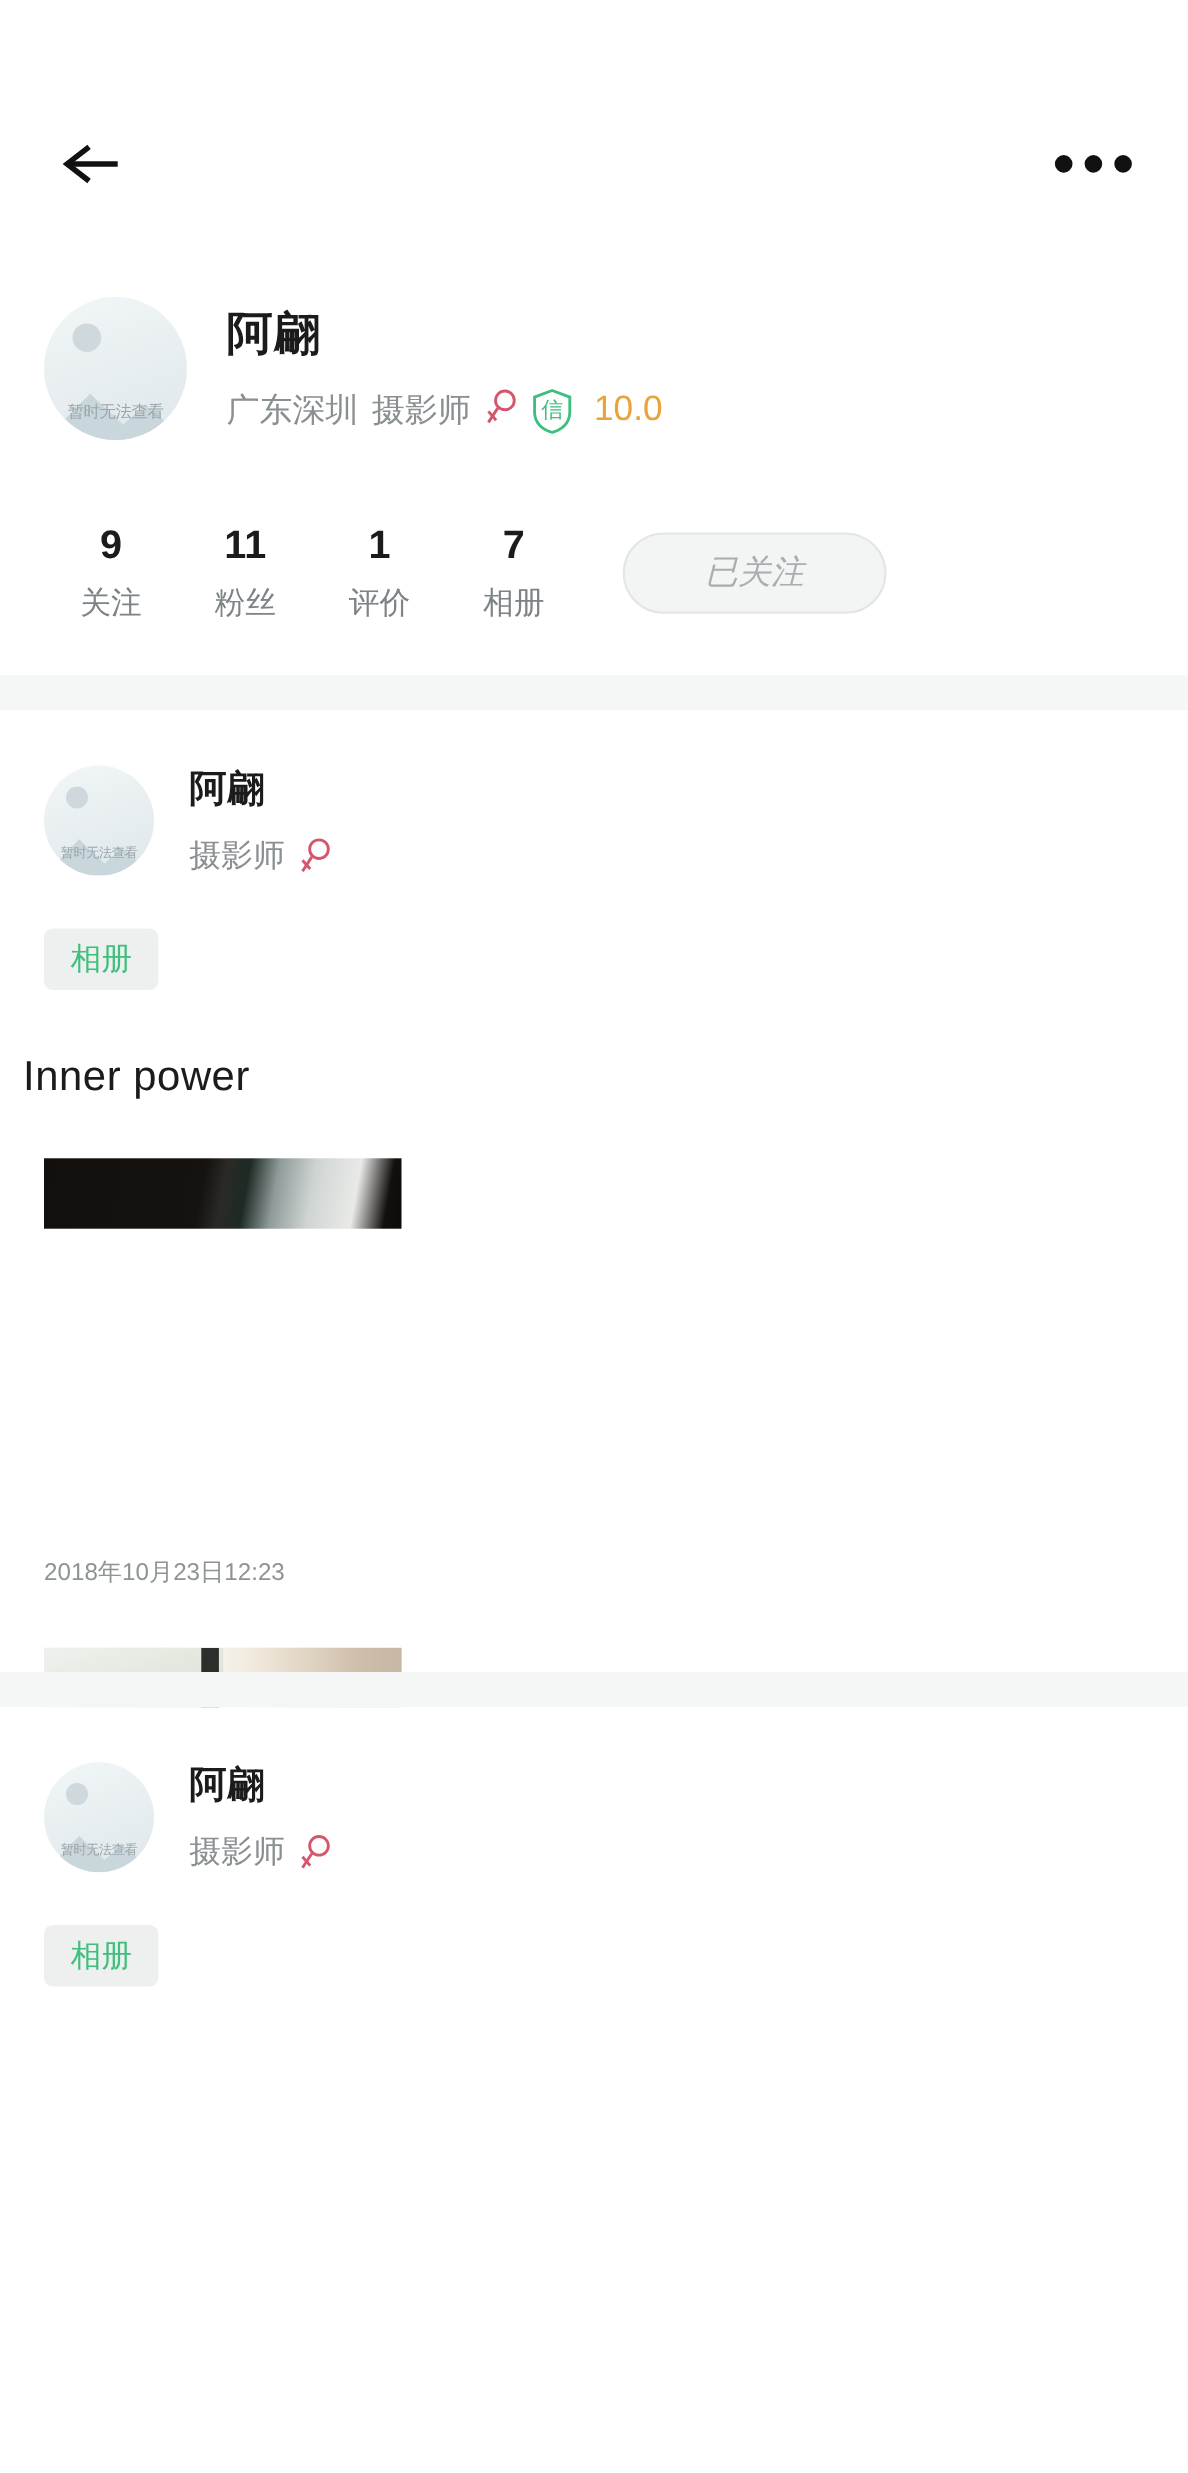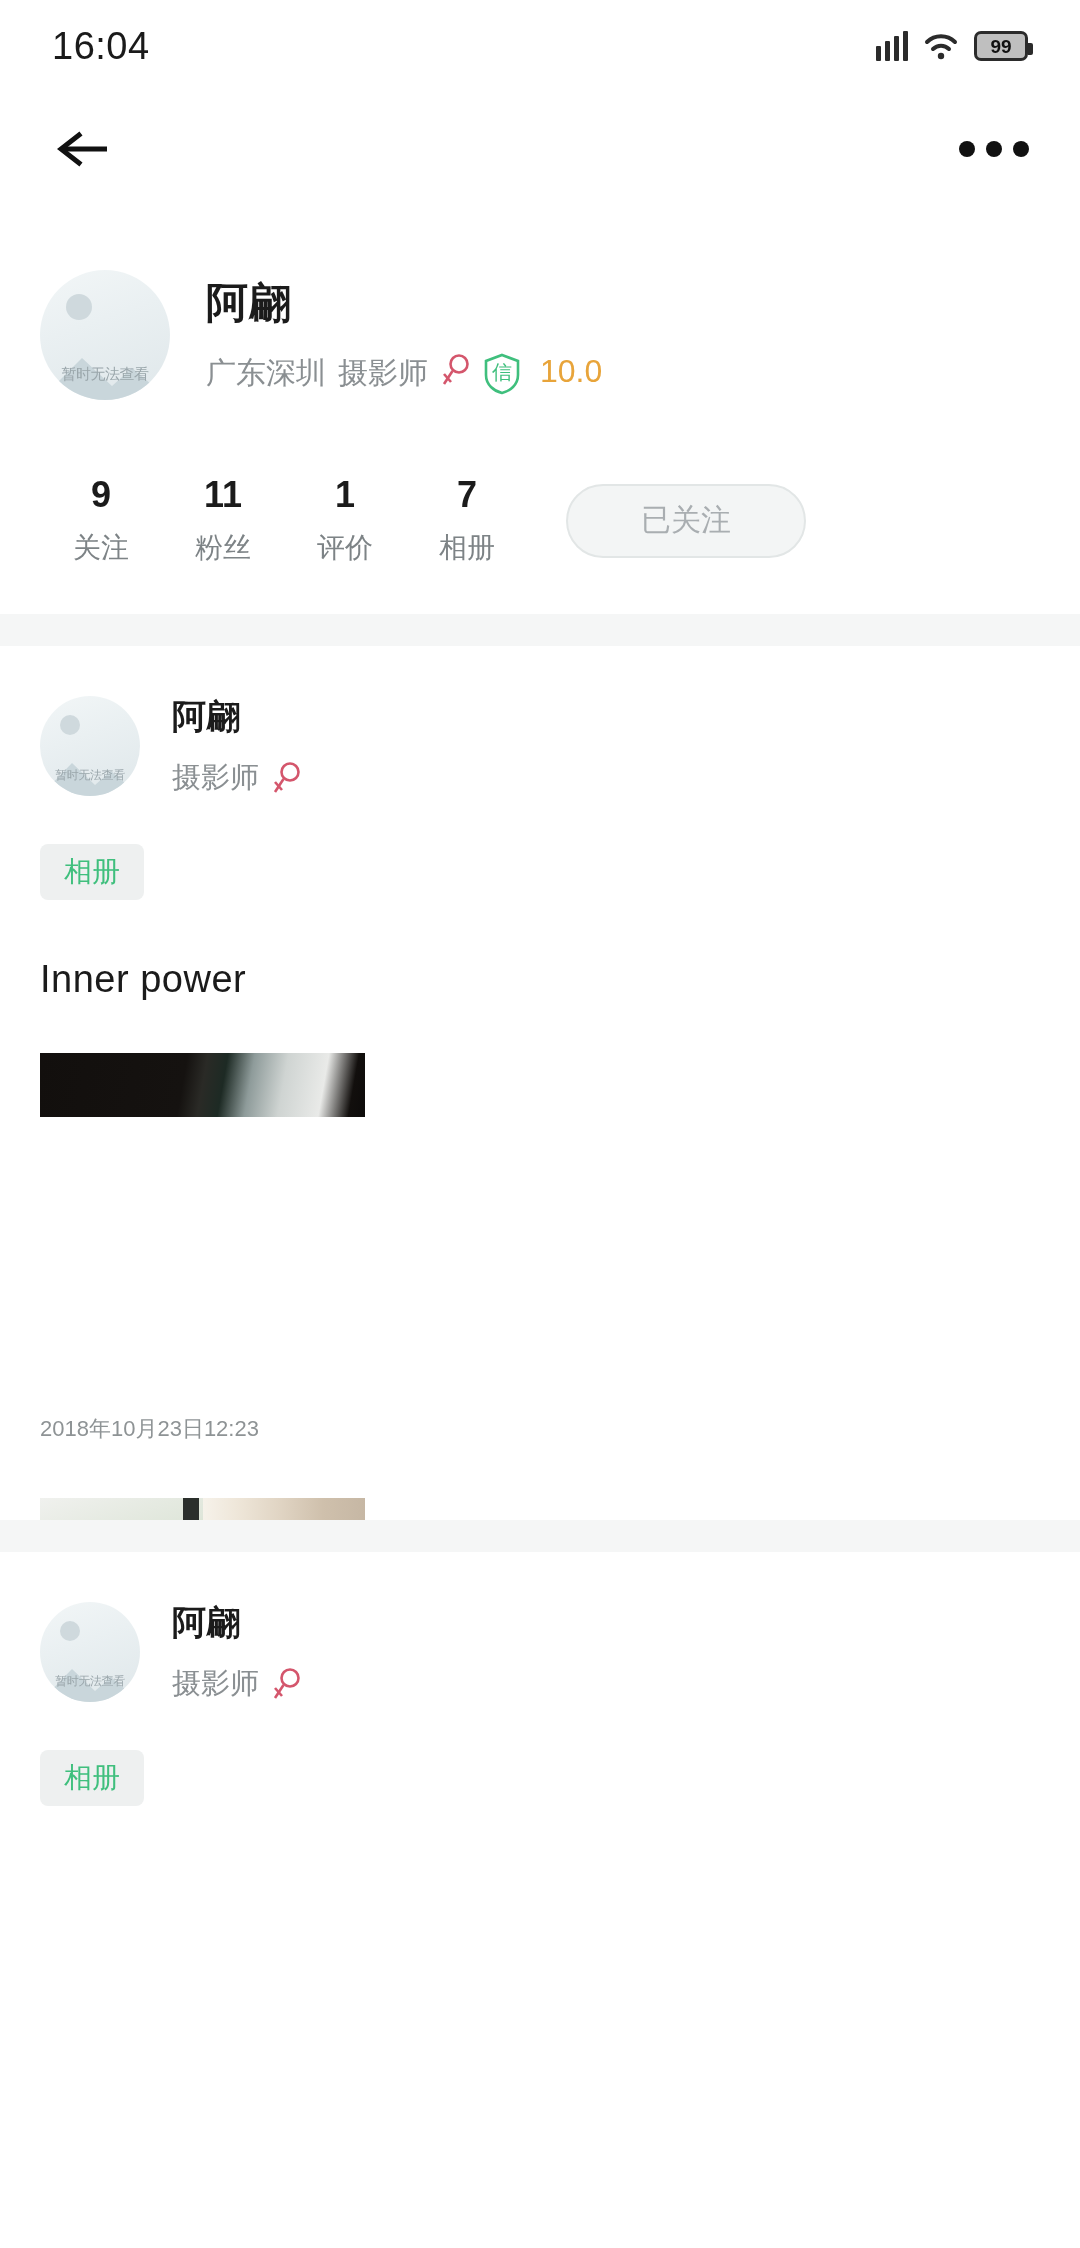--- a/index.html
+++ b/index.html
@@ -90,21 +90,21 @@
   }
   .stat { width: 122px; text-align: center; }
   .stat .num { font-size: 36px; font-weight: 700; color: #1b1b1b; line-height: 1.1; }
   .stat .lbl { font-size: 28px; color: #7d8386; margin-top: 14px; }
   .action-btns { display: flex; gap: 32px; margin-left: 38px; }
   .btn {
     width: 240px; height: 74px; border-radius: 38px;
     display: flex; align-items: center; justify-content: center;
     font-size: 30px;
   }
-  .btn-followed { background: #f3f5f5; border: 2px solid #e2e6e6; color: #a9aeb1; }
+  .btn-followed { background: #f3f5f5; border: 2px solid #e2e6e6; color: #a9aeb1; font-style: italic; }
   .btn-message { background: #ffffff; border: 3px solid #3fbf7d; color: #3fbf7d; }
 
   
   .divider { position: absolute; left: 0; width: 1080px; height: 32px; background: #f5f6f6; }
 
   
   .post { position: absolute; left: 0; width: 1080px; background: #fff; }
   .post-head { display: flex; align-items: center; padding: 0 40px; }
   .post-avatar {
     width: 100px; height: 100px; border-radius: 50%;
@@ -117,21 +117,21 @@
   .post-meta { margin-left: 32px; }
   .post-name { font-size: 34px; font-weight: 700; color: #1b1b1b; letter-spacing: .5px; }
   .post-job-row { display: flex; align-items: center; gap: 12px; margin-top: 18px; }
   .post-job { font-size: 29px; color: #8a8f92; }
   .tag {
     display: inline-flex; align-items: center; justify-content: center;
     height: 56px; padding: 0 24px; border-radius: 8px;
     background: #eef0f0; color: #3fbf7d; font-size: 28px;
     margin: 0 0 0 40px;
   }
-  .post-title { padding: 0 40px; font-size: 38px; color: #1b1b1b; letter-spacing: .5px; }
+  .post-title { padding: 0 21px; font-size: 38px; color: #1b1b1b; letter-spacing: .5px; }
   .post-date { padding: 0 40px; font-size: 22px; color: #8e9395; }
 
   
   .photo { position: absolute; overflow: hidden; background: #ddd; }
   .ph-bedroom {
     background:
       linear-gradient(100deg, #120f0d 0%, #151210 44%, #2a2a26 50%, #1d2a24 56%, #8e9b9a 64%, #cfd4d2 74%, #e9eae8 86%, #120f0d 95%, #0d0b0a 100%);
   }
   .ph-window { position: relative; background: linear-gradient(90deg,#e9eae6 0%, #dfe3da 18%, #cfd8c6 34%, #f1ece2 48%, #ded3c3 62%, #cfc2b0 78%, #c3b6a4 100%); }
   .ph-window .pane { position: absolute; background: #2b2f2c; }
@@ -140,41 +140,20 @@
   .ph-window .curtain { position: absolute; right: 0; top: 0; width: 50%; height: 100%;
     background: linear-gradient(90deg, #f6f2ea 0%, #efe7da 20%, #e0d4c3 48%, #cfc0ac 74%, #c6b7a4 100%); }
   .ph-window .palm { position: absolute; left: 2%; bottom: 0; width: 42%; height: 36%;
     background: radial-gradient(ellipse at 18% 95%, #3c6b35 0%, #4e8441 26%, rgba(120,160,110,.25) 55%, rgba(255,255,255,0) 72%); }
 </style>
 </head>
 <body>
 
 <div class="screen">
 
-  <div class="statusbar">
-    <div class="status-time">16:04</div>
-    <div class="status-right">
-      <div class="signal">
-        <i></i>
-          <i></i>
-          <i></i>
-          <i></i>
-      </div>
-      <div class="wifi">
-        <svg viewBox="0 0 34 28" width="34" height="28">
-          <path d="M3 10 A 20 20 0 0 1 31 10" stroke="#2b2b2b" stroke-width="4" fill="none" stroke-linecap="round"></path>
-          <path d="M9 17 A 11.5 11.5 0 0 1 25 17" stroke="#2b2b2b" stroke-width="4" fill="none" stroke-linecap="round"></path>
-          <circle cx="17" cy="24" r="3.2" fill="#2b2b2b"></circle>
-        </svg>
-      </div>
-      <div class="battery">
-        <span>99</span>
-      </div>
-    </div>
-  </div>
 
   <div class="navbar">
     <div class="back-btn">
       <svg viewBox="0 0 56 40" width="56" height="40">
         <path d="M22 6 L4 20 L22 34" stroke="#111" stroke-width="5" fill="none" stroke-linecap="square"></path>
         <line x1="4" y1="20" x2="50" y2="20" stroke="#111" stroke-width="5"></line>
       </svg>
     </div>
     <div class="more-btn">
       <i></i>

